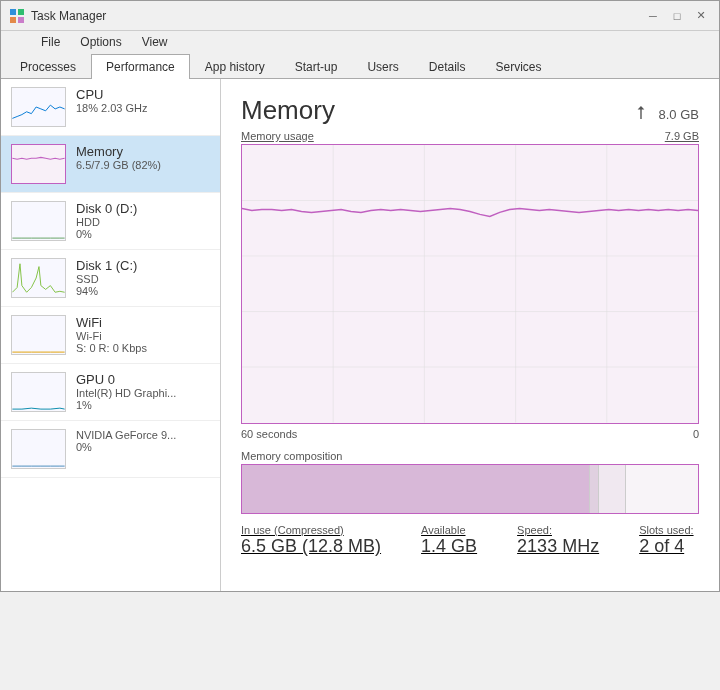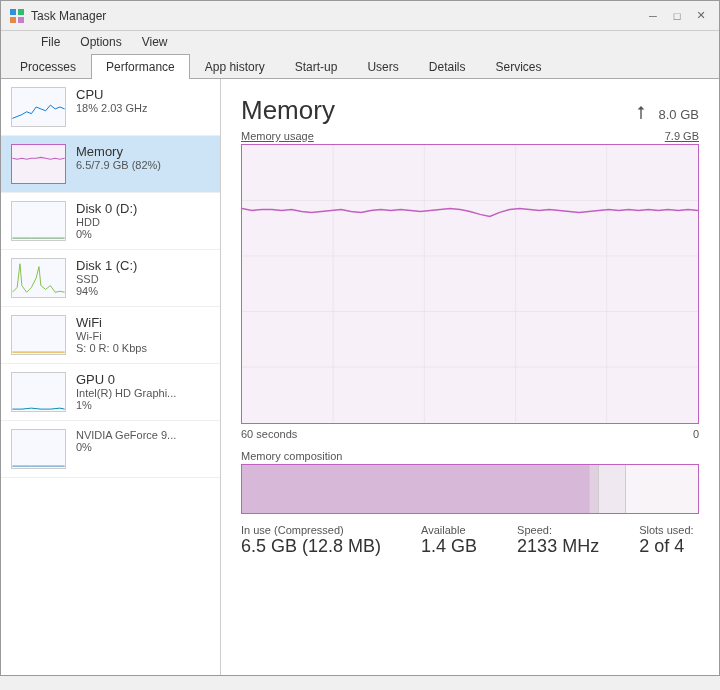--- a/index.html
+++ b/index.html
@@ -6,21 +6,21 @@
     body {
       font-family: 'Segoe UI', sans-serif;
       font-size: 12px;
       background: #f0f0f0;
       width: 720px;
       height: 690px;
       overflow: hidden;
     }
     .window {
       width: 720px;
-      height: 676px;
+      height: 592px;
       background: #f0f0f0;
       border: 1px solid #999;
       display: flex;
       flex-direction: column;
     }
     .title-bar {
       background: #f0f0f0;
       height: 30px;
       display: flex;
       align-items: center;
@@ -190,20 +190,21 @@
     .comp-divider {
       position: absolute;
       top: 0; bottom: 0;
       width: 1px;
       background: #ccc;
     }
     .stats-row {
       display: flex;
       gap: 40px;
       margin-top: 10px;
+      text-decoration: underline;
     }
     .stat-item { }
     .stat-label { font-size: 11px; color: #555; }
     .stat-value { font-size: 18px; font-weight: 300; color: #333; }
 
     
     .cpu-line { stroke: #0078d4; stroke-width: 1; fill: none; }
     .disk0-line { stroke: #60a060; stroke-width: 1; fill: none; }
   </style>
 </head>

